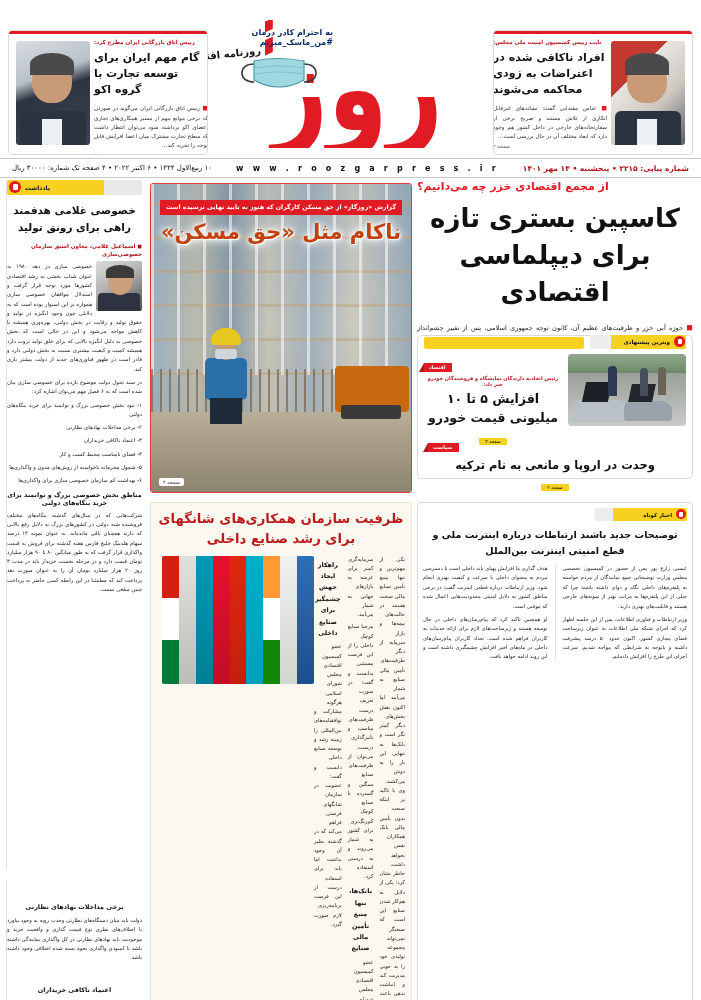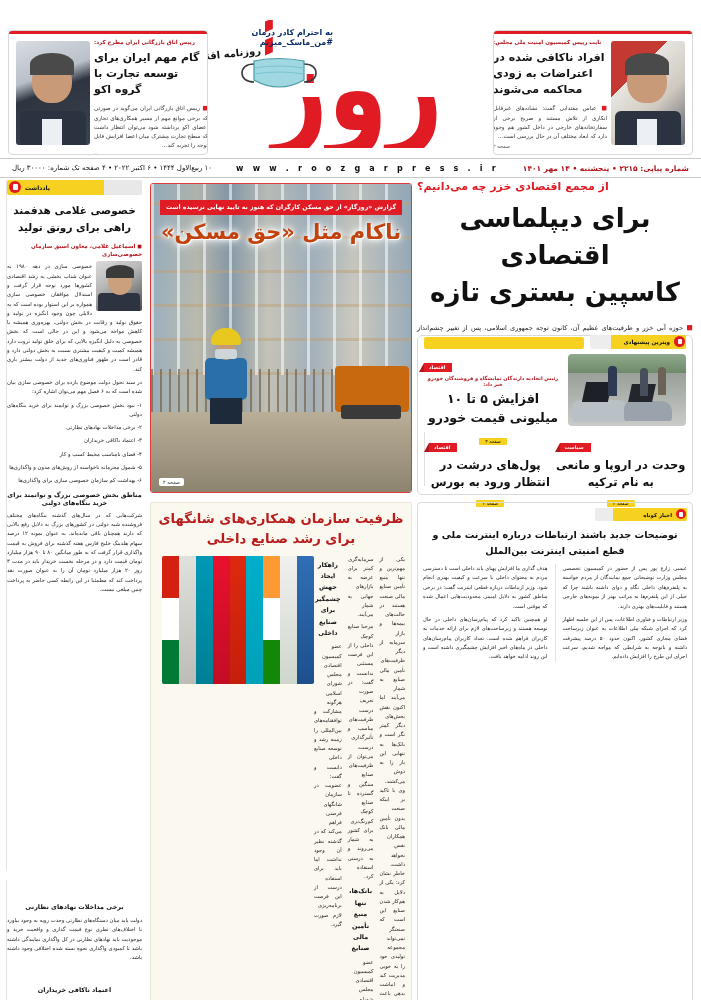--- a/index.html
+++ b/index.html
@@ -210,21 +210,21 @@
   }
   .lead-lede {
     font-size: 6.6px; color: #222; line-height: 1.85; text-align: justify;
     margin-top: 10px; direction: rtl;
   }
   .lead-lede .bullet { color: #e01b24; font-size: 8px; }
   .lead-pageref { font-size:5.5px; color:#444; text-align:left; margin-top:3px; }
 
   
   .cluster {
-    position: absolute; right: 8px; top: 155px; width: 276px; height: 160px;
+    position: absolute; right: 8px; top: 155px; width: 276px; height: 144px;
     border: 1px solid #dadada; border-radius: 5px; background: #fff;
   }
   .cluster-tab {
     position: absolute; right: 6px; top: -1px; height: 14px; width: 96px;
     background: linear-gradient(270deg,#f6d11f 0%,#f6d11f 78%,#ededed 78%);
     display: flex; align-items: center; justify-content: flex-start;
     border-radius: 2px;
   }
   .cluster-tab .lbl { font-size: 5.6px; font-weight: bold; color: #111; margin-right: 16px; }
   .cluster-tab .dot { position: absolute; right: 1px; top: 1px; width: 11px; height: 11px; background:#e01b24; border-radius:50%; }
@@ -427,22 +427,22 @@
         </div>
       </div>
       <div class="ps-kicker">گزارش «روزگار» از حق مسکن کارگران که هنوز به تایید نهایی نرسیده است</div>
       <div class="ps-head">ناکام مثل «حق مسکن»</div>
       <div class="ps-pageref">صفحه ۴</div>
     </div>
 
     <div class="lead">
       <div class="lead-kicker">از مجمع اقتصادی خزر چه می‌دانیم؟</div>
       <div class="lead-head">
+        <div>کاسپین بستری تازه</div>
         <div>برای دیپلماسی اقتصادی</div>
-        <div>کاسپین بستری تازه</div>
       </div>
       <div class="lead-lede"><span class="bullet">◼</span> <span>حوزه آبی خزر و ظرفیت‌های عظیم آن، کانون توجه جمهوری اسلامی، پس از تغییر چشم‌انداز دیپلماسی در دولت سیزدهم است و دومین مجمع اقتصادی کشورهای حاشیه کاسپین، فرصت ایجاد نگاهی مشترک برای بهره‌برداری از آن ظرفیت‌ها...</span></div>
       <div class="lead-pageref">صفحه ۲</div>
     </div>
 
     <div class="cluster">
       <div class="cluster-yellow"></div>
       <div class="cluster-tab">
         <span class="dot"></span>
         <span class="lbl">ویترین پیشنهادی</span>
@@ -468,27 +468,20 @@
         </div>
       </div>
 
       <div class="ct-bottom">
         <div class="ct-cell">
           <div class="tagrow">
             <span class="tag">سیاست</span>
           </div>
           <div class="ct-head">وحدت در اروپا و مانعی به نام ترکیه</div>
           <div class="ref-wrap"><span class="ct-pageref">صفحه ۲</span></div>
-        </div>
-        <div class="ct-cell divider">
-          <div class="tagrow">
-            <span class="tag">اقتصاد</span>
-          </div>
-          <div class="ct-head">پول‌های درشت در انتظار ورود به بورس</div>
-          <div class="ref-wrap"><span class="ct-pageref">صفحه ۳</span></div>
         </div>
       </div>
     </div>
 
     <div class="mid-article">
       <div class="ma-head">ظرفیت سازمان همکاری‌های شانگهای برای رشد صنایع داخلی</div>
       <div class="ma-photo">
         <i style="background:linear-gradient(180deg,#2f6fb5,#1d4f8c)"></i>
         <i style="background:linear-gradient(180deg,#f0f0ef,#cfd6cd)"></i>
         <i style="background:linear-gradient(180deg,#ff9933 0 33%,#ffffff 33% 66%,#138808 66%)"></i>

